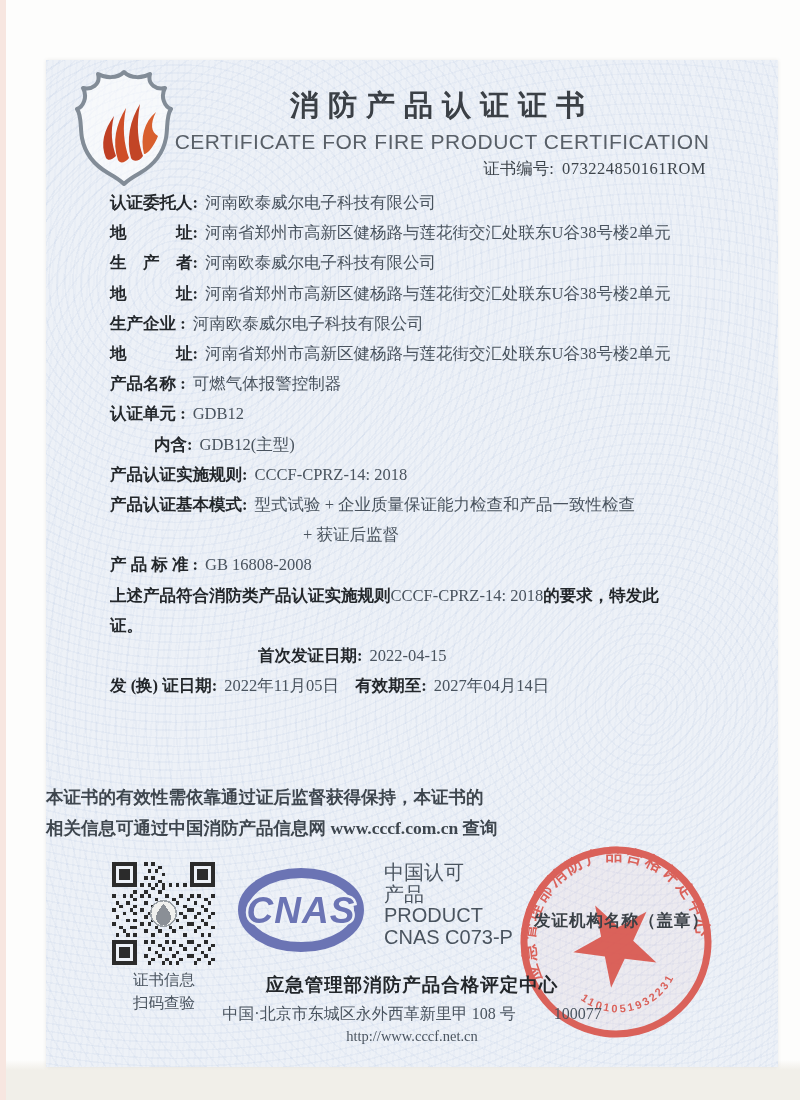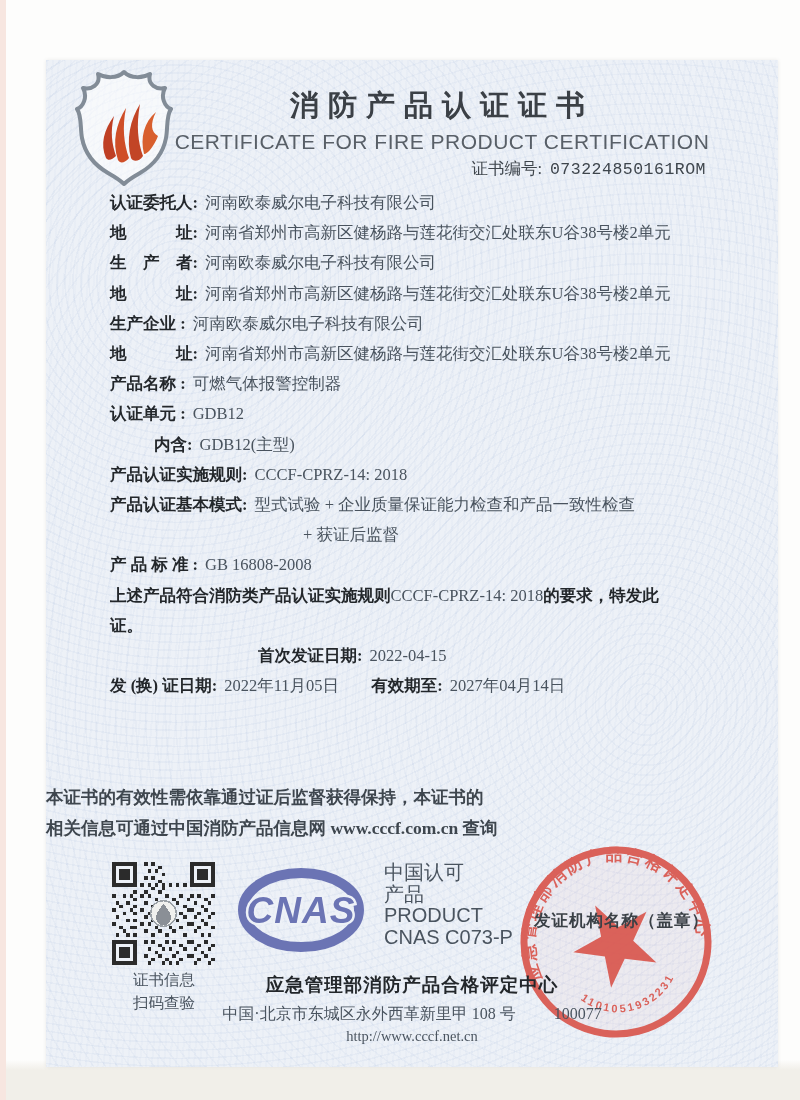--- a/index.html
+++ b/index.html
@@ -22,31 +22,31 @@
   .title{
     position:absolute;top:26px;left:110px;right:50px;text-align:center;
     font-family:"Liberation Sans",sans-serif;font-weight:bold;font-size:29px;
     letter-spacing:9px;color:#3b4046;
   }
   .subtitle{
     position:absolute;top:70px;left:110px;right:50px;text-align:center;
     font-family:"Liberation Sans",sans-serif;font-size:21px;letter-spacing:.5px;color:#585f67;
   }
   .cert-no{position:absolute;top:98px;right:72px;font-size:16.5px;color:#3e454c;}
-  .cert-no .num{margin-left:8px;letter-spacing:.5px;font-family:Liberation Mono, monospace;}
+  .cert-no .num{margin-left:8px;letter-spacing:.5px;}
   .fields{position:absolute;left:64px;top:128px;width:586px;font-size:16.5px;color:#49535e;}
   .fields .row{line-height:30.2px;white-space:nowrap;}
   .lbl{font-weight:bold;color:#23272b;}
   .val{color:#49535e;margin-left:7px;}
   .ind1{margin-left:44px;}
   .ind2{margin-left:186px;}
   .statement{line-height:30.2px;white-space:normal;width:575px;}
   .statement .val{margin-left:0;}
   .date-first{margin-left:148px;}
-  .gap{margin-left:32px;}
+  .gap{margin-left:16px;}
   .notice{
     position:absolute;top:722px;left:0;width:100%;text-align:left;
     font-size:17.5px;font-weight:600;color:#3e464e;line-height:31px;
   }
   .qr{position:absolute;left:66px;top:802px;width:103px;height:103px;}
   .qr-caption{
     position:absolute;left:40px;top:908px;width:156px;text-align:center;
     font-size:15.5px;color:#4a545f;line-height:23px;
   }
   .cnas-logo{position:absolute;left:190px;top:806px;width:130px;height:88px;}

